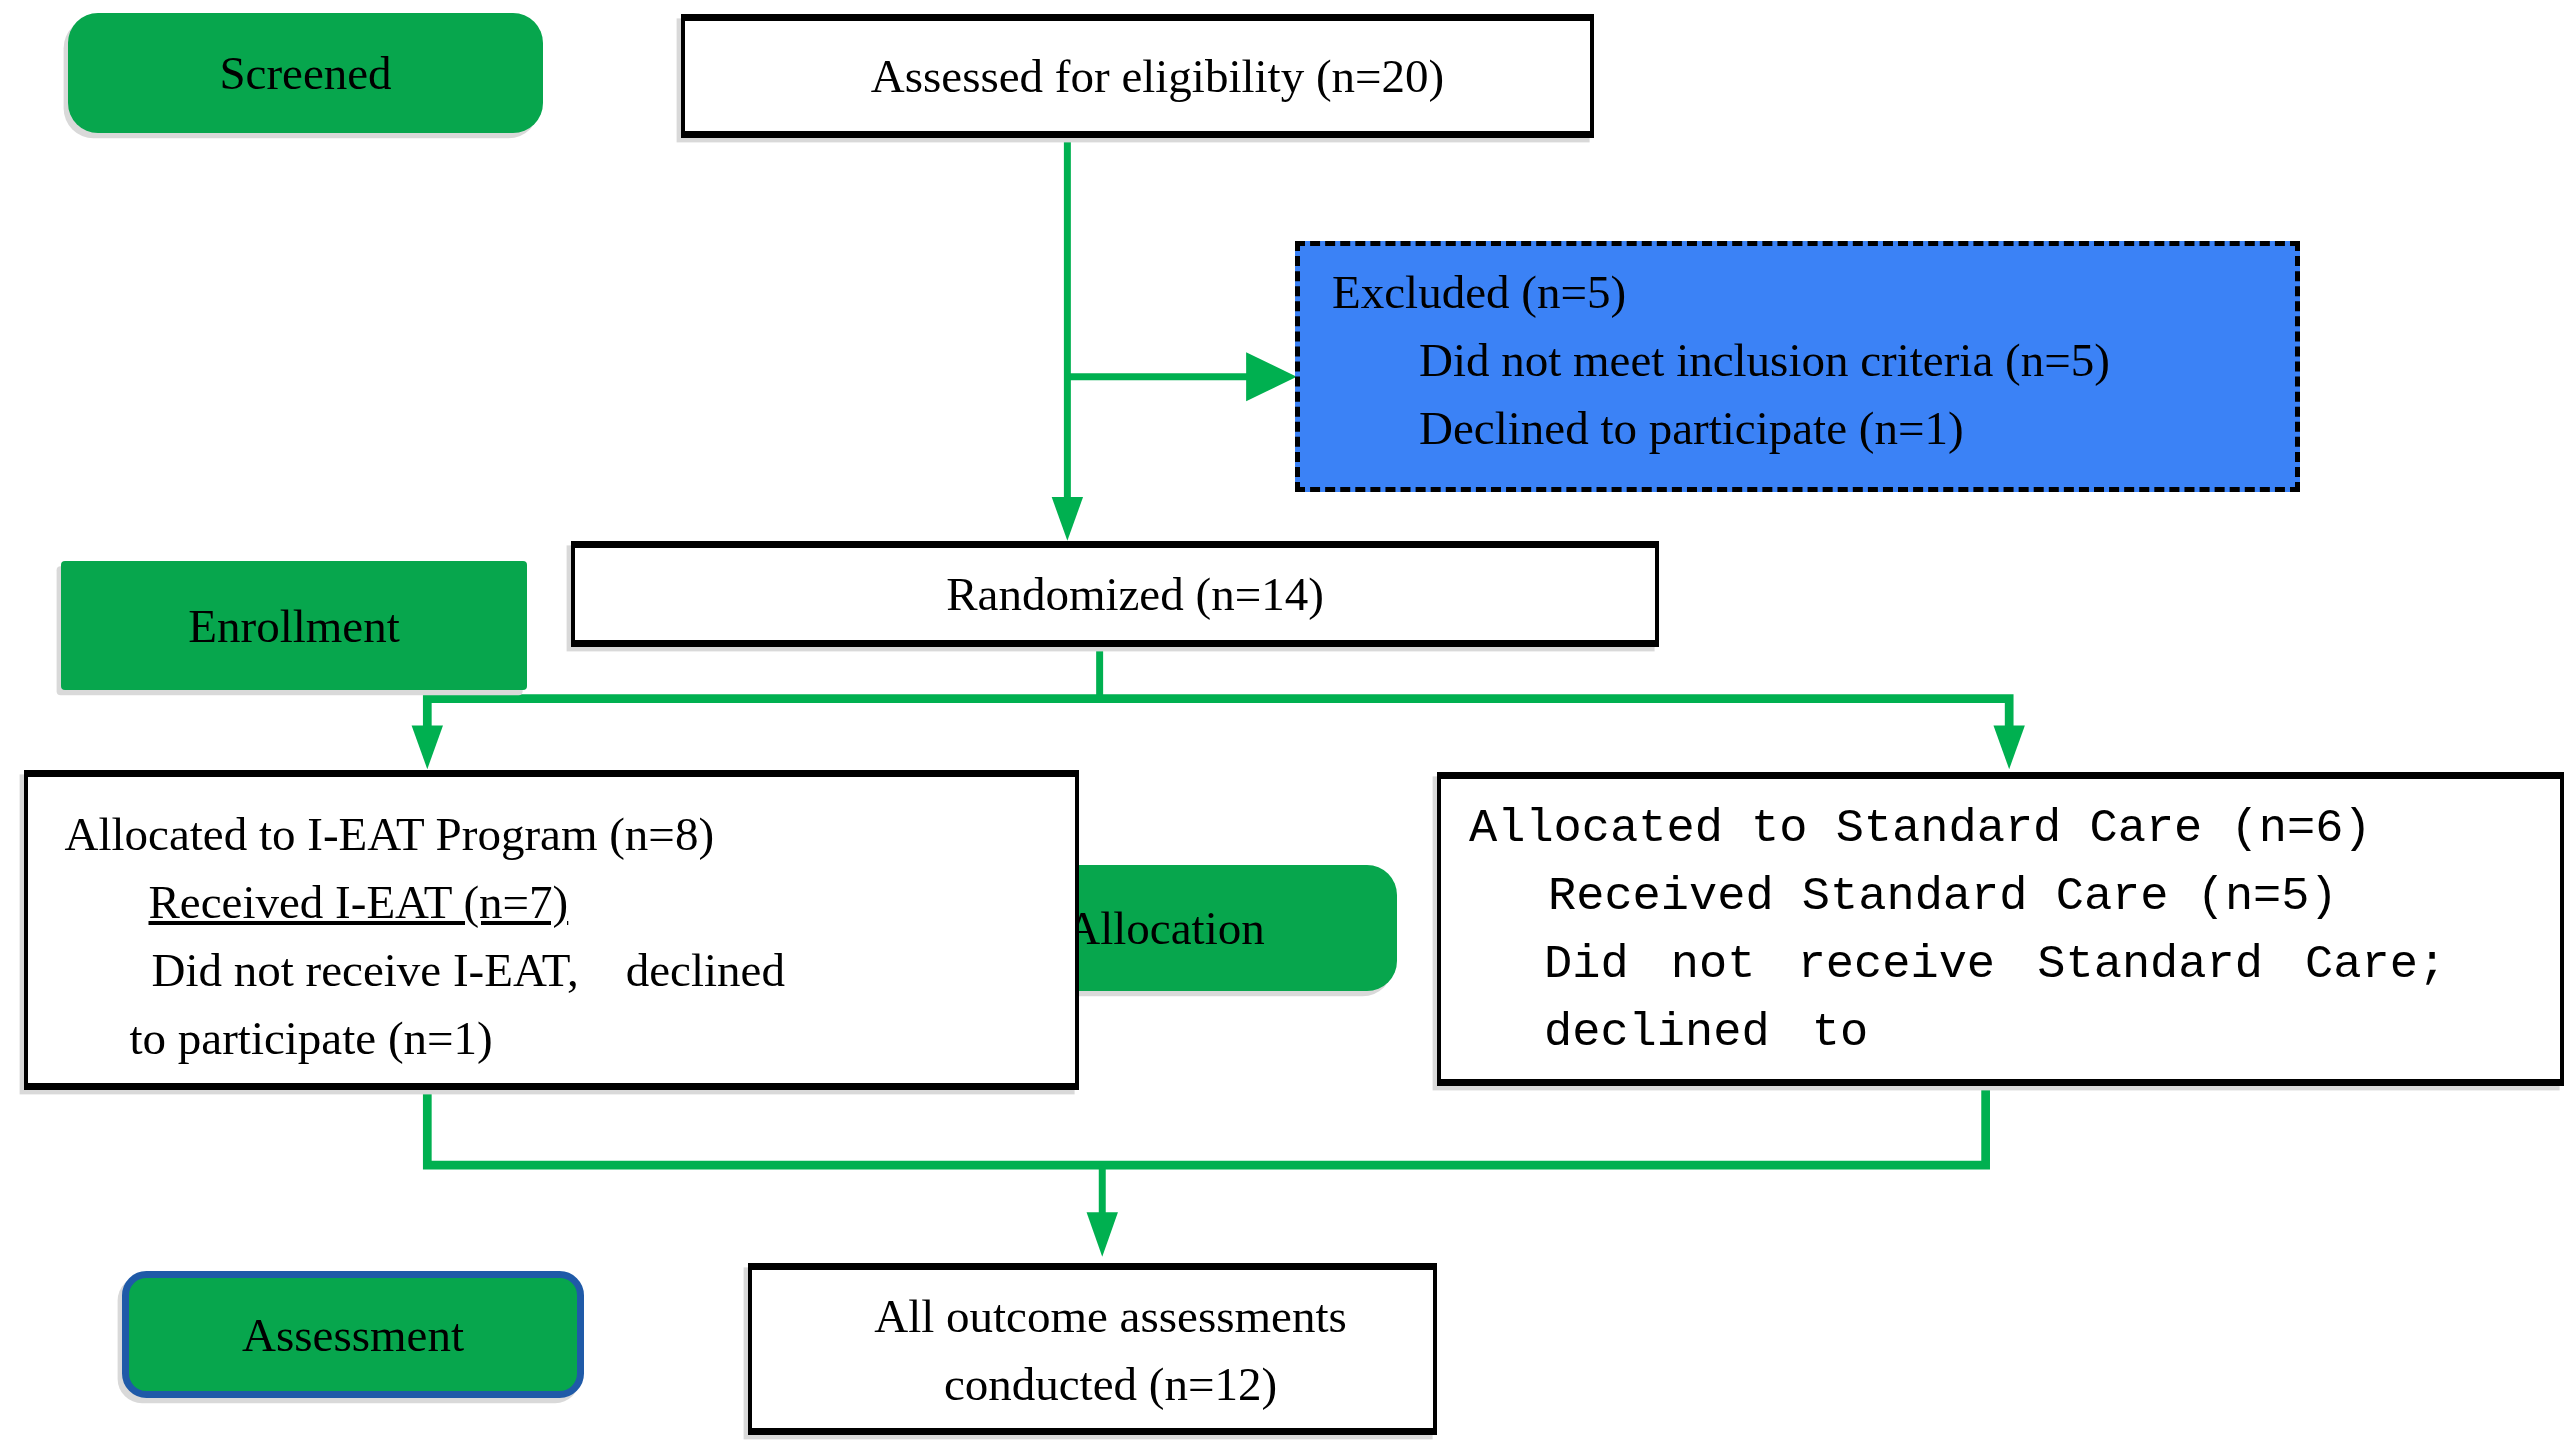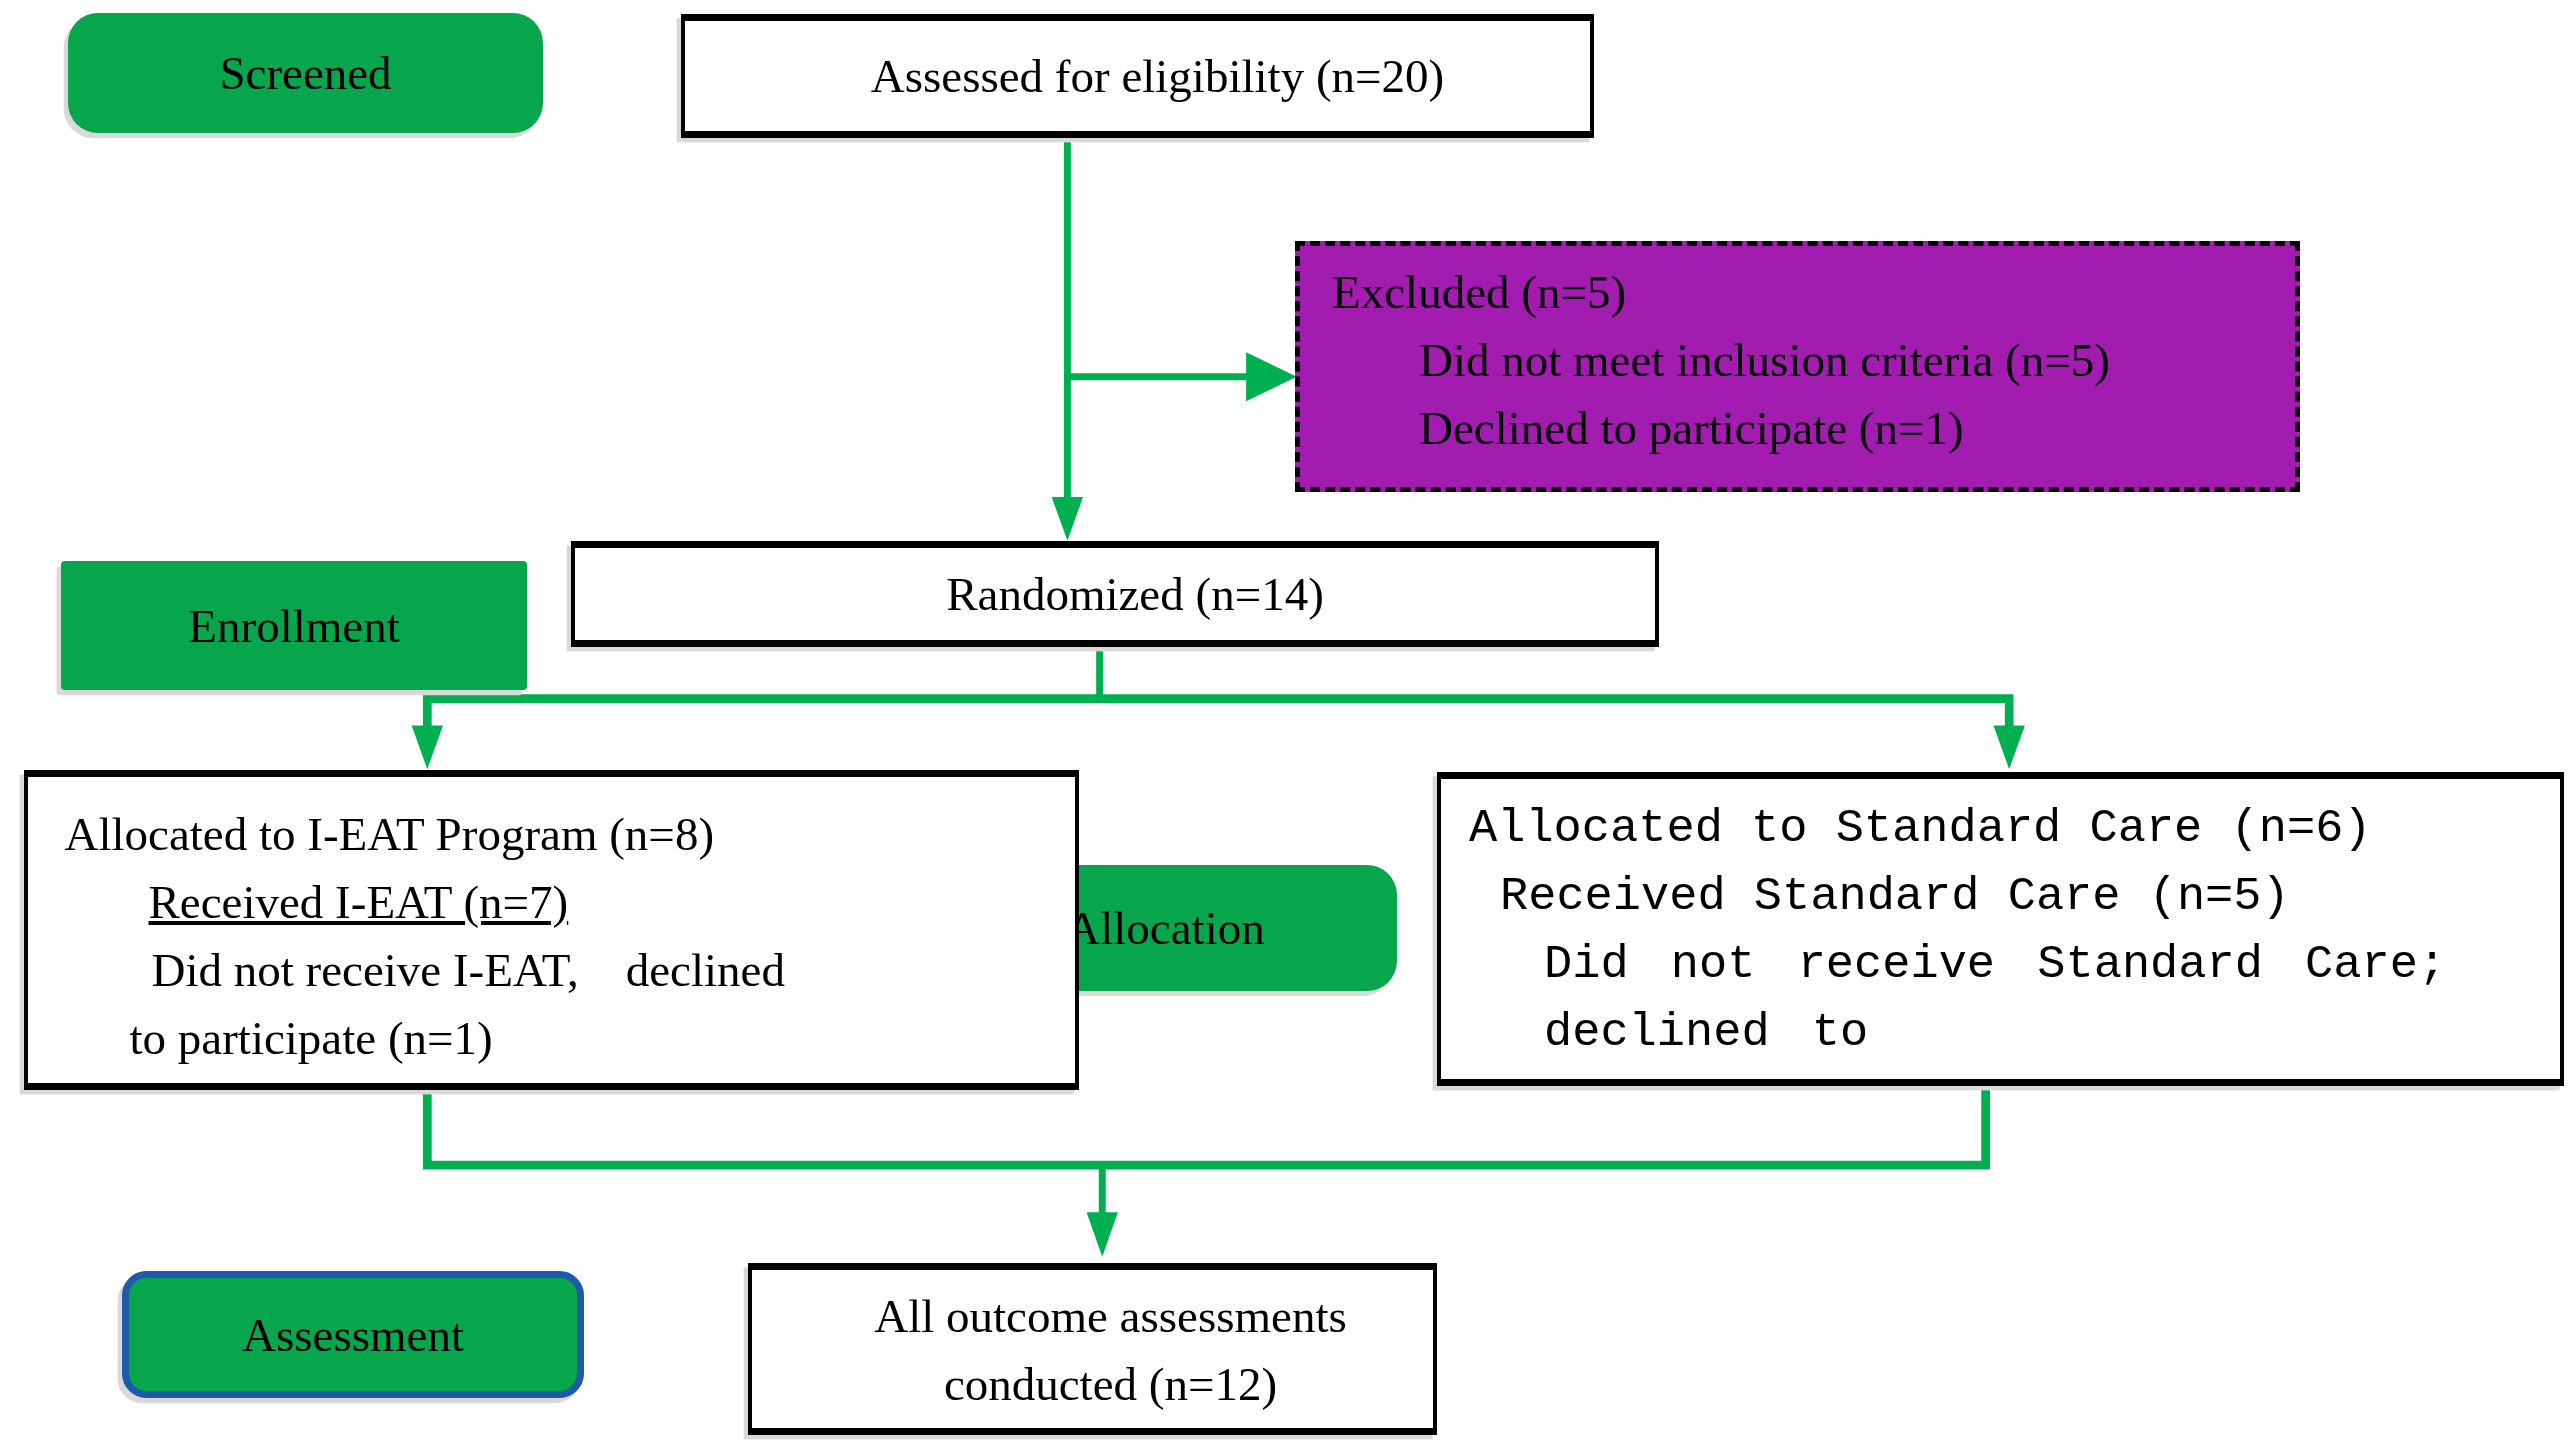--- a/index.html
+++ b/index.html
@@ -28,38 +28,38 @@
     background:#ffffff;
     border:4.4px solid var(--border-black);
     border-top-width:7px;border-bottom-width:7px;
     box-sizing:border-box;
     font-size:47px;
     box-shadow:-4.4px 4.4px 0 var(--shadow-gray);
   }
   .centered{display:flex;align-items:center;justify-content:center;text-align:center;padding-left:40px;}
   .dashedbox{
     position:absolute;
-    background:#a21caf;
+    background:#3b82f6;
     border:5.2px dashed var(--border-black);
     box-sizing:border-box;
     font-size:47px;
     box-shadow:none;
   }
   .line{white-space:pre-wrap;line-height:68px;}
   
   .excluded-pad{padding:12.2px 17.4px 0 32px;}
   .excluded .reason{margin-left:87px;}
   
   .ieat-pad{padding:23px 17.4px 0 37px;}
   .ieat .l2{margin-left:84px;text-decoration:underline;}
   .ieat .l3{margin-left:87px;}
   .ieat .l4{margin-left:65px;}
   
   .std-pad{padding:15.7px 22px 0 28px;font-family:Liberation Mono, monospace;}
-  .std .l2{margin-left:31px;}
+  .std .l2{margin-left:79px;}
   .std .l3{margin-left:75px;word-spacing:14px;}
   .std .l4{margin-left:65px;}
   
   .outcome-pad{padding-top:12.2px;padding-left:36px;}
   .outcome .line{text-align:center;}
   
   .assessment{
     border:7.8px solid var(--assessment-border-blue);
     border-radius:24.4px;
     box-sizing:border-box;

